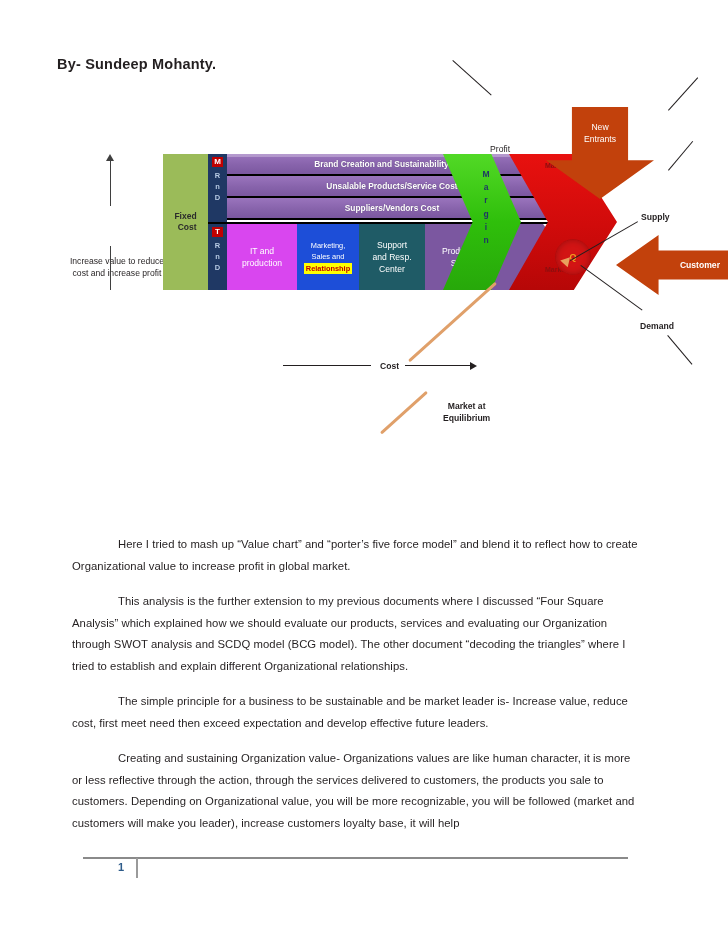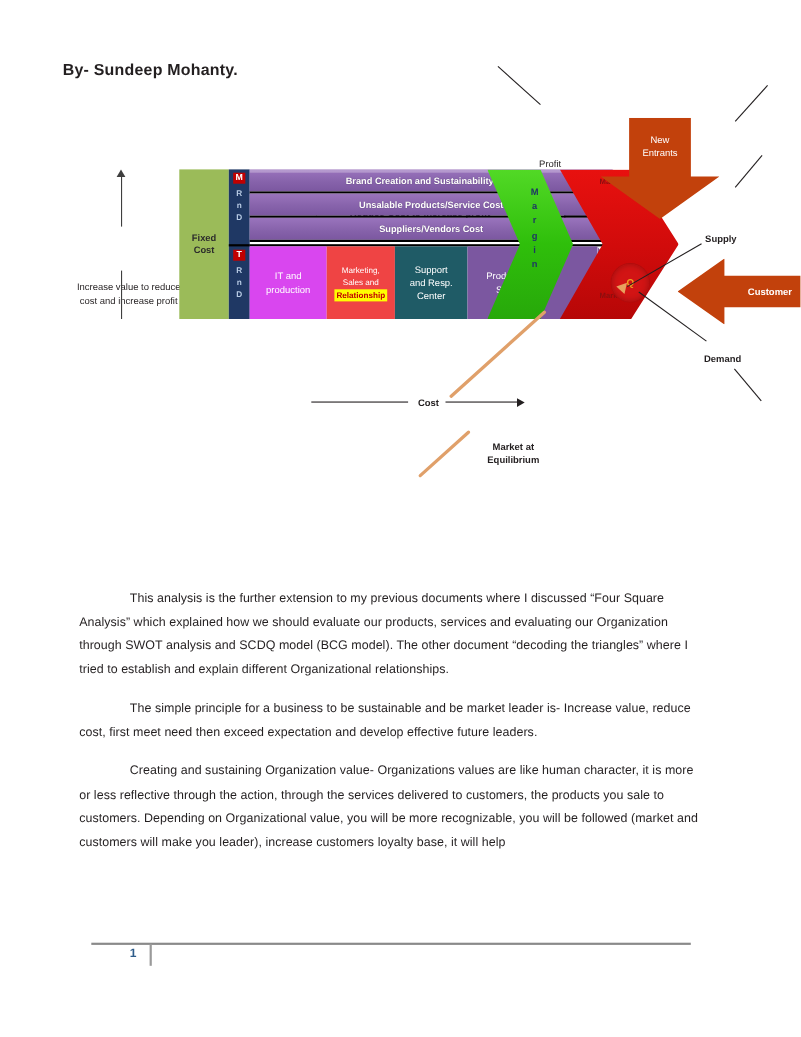--- a/index.html
+++ b/index.html
@@ -25,21 +25,21 @@
   
   .diagram{position:absolute;left:0;top:50px;width:728px;height:380px;}
 
   
   .chart-body{position:absolute;left:163px;top:104px;width:392px;height:136px;}
 
   .fixed-cost{
     position:absolute;left:0;top:0;width:45px;height:136px;
     background:#9bbb59;
     display:flex;align-items:center;justify-content:center;
-    color:#2b2b2b;font-size:8.5px;font-weight:bold;text-align:center;line-height:11px;
+    color:#2b2b2b;font-size:8.5px;font-weight:bold;text-align:right;line-height:11px;
   }
   .rnd-col{
     position:absolute;left:45px;top:0;width:19px;height:136px;background:#1f3864;
   }
   .rnd-block{
     position:absolute;left:0;width:19px;
     display:flex;flex-direction:column;align-items:center;justify-content:flex-start;
     padding-top:3px;box-sizing:border-box;
   }
   .rnd-m{top:0;height:68px;}
@@ -76,21 +76,21 @@
   
   .cells{position:absolute;left:64px;top:68px;height:68px;width:352px;
          border-top:2px solid #000;box-sizing:border-box;}
   .cell{
     position:absolute;top:0;height:66px;
     display:flex;flex-direction:column;align-items:center;justify-content:center;
     color:#ffffff;font-size:8.6px;line-height:12px;text-align:center;
     box-sizing:border-box;padding:0 3px;
   }
   .cell-it{left:0;width:70px;background:#d946ef;}
-  .cell-mk{left:70px;width:62px;background:#ef4444;font-size:7.4px;line-height:11px;}
+  .cell-mk{left:70px;width:62px;background:#1d4ed8;font-size:7.4px;line-height:11px;}
   .cell-sp{left:132px;width:66px;background:#1f5b66;}
   .cell-pr{left:198px;width:118px;background:#7b57a0;}
   .cell-pr .t{align-self:flex-start;padding-left:14px;}
   .cell-tip{
     position:absolute;left:316px;top:0;width:26px;height:66px;
     background:#7b57a0;clip-path:polygon(0 0,100% 50%,0 100%);
   }
   .hl-relationship{
     background:#ffff00;color:#c00000;font-weight:bold;
     padding:0 2px;font-size:7.4px;display:inline-block;margin-top:1px;
@@ -326,20 +326,21 @@
     <div class="orange" style="left:428px;top:343px;width:62px;transform:rotate(138deg);"></div>
     <div class="ah" style="left:562px;top:206px;border-left:5px solid transparent;border-right:5px solid transparent;border-bottom:9px solid #e8a15e;transform:rotate(42deg);"></div>
     <div class="lbl lbl-equi">
       <span>Market at</span><br>
       <span>Equilibrium</span>
     </div>
 
   </div>
 
   <div class="body-text">
+    <p class="para indent">Here I tried to mash up “Value chart” and “porter’s five force model” and blend it to reflect how to create Organizational value to increase profit in global market.</p>
     <p class="para indent">This analysis is the further extension to my previous documents where I discussed “Four Square Analysis” which explained how we should evaluate our products, services and evaluating our Organization through SWOT analysis and SCDQ model (BCG model).  The other document “decoding the triangles” where I tried to establish and explain different Organizational relationships.</p>
     <p class="para indent">The simple principle for a business to be sustainable and be market leader is- Increase value, reduce cost, first meet need then exceed expectation and develop effective future leaders.</p>
     <p class="para indent">Creating and sustaining Organization value- Organizations values are like human character, it is more or less reflective through the action, through the services delivered to customers, the products you sale to customers. Depending on Organizational value, you will be more recognizable, you will be followed (market and customers will make you leader), increase customers loyalty base, it will help</p>
   </div>
 
   <div class="footer-rule"></div>
   <div class="page-num">1</div>
   <div class="page-caret"></div>
 
 </div>

